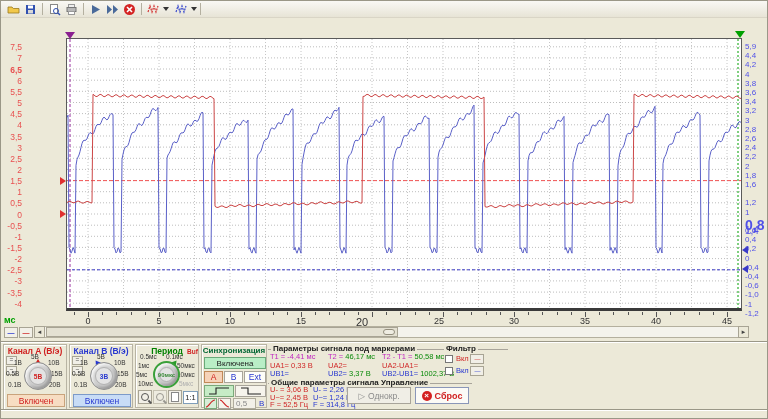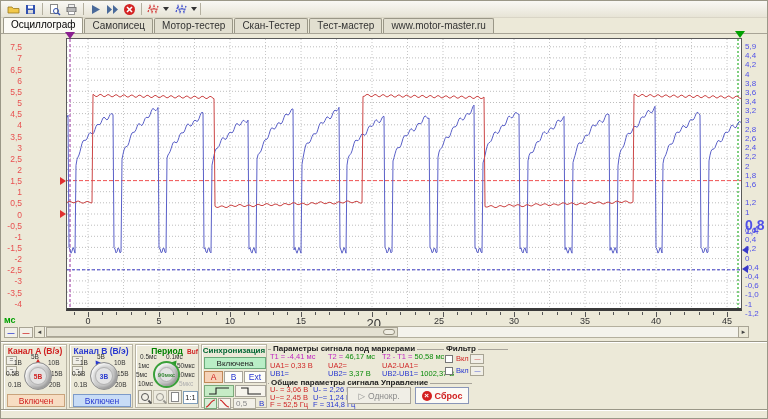--- a/index.html
+++ b/index.html
@@ -111,28 +111,20 @@
     <span class="caret"></span>
     <span class="tbbtn" style="margin-left:4px">
         <svg width="13" height="13">
           <path d="M1,9 3,3 5,9 7,3 9,9 11,3" fill="none" stroke="#3344cc" stroke-width="1.2" stroke-dasharray="2,1"></path>
         </svg>
       </span>
     <span class="caret"></span>
     <span class="sep"></span>
   </div>
 
-  <div id="tabbar">
-    <span class="tab active">Осциллограф</span>
-    <span class="tab">Самописец</span>
-    <span class="tab">Мотор-тестер</span>
-    <span class="tab">Скан-Тестер</span>
-    <span class="tab">Тест-мастер</span>
-    <span class="tab">www.motor-master.ru</span>
-  </div>
 
   <div id="plotbox">
       <div id="svghost"><svg width="674" height="269" viewBox="0 0 674 269" xmlns="http://www.w3.org/2000/svg">
           <line x1="0" y1="7.8" x2="674" y2="7.8" stroke="#bdbdbd" stroke-dasharray="1,2"></line>
           <line x1="0" y1="18.9" x2="674" y2="18.9" stroke="#bdbdbd" stroke-dasharray="1,2"></line>
           <line x1="0" y1="30.0" x2="674" y2="30.0" stroke="#bdbdbd" stroke-dasharray="1,2"></line>
           <line x1="0" y1="41.2" x2="674" y2="41.2" stroke="#bdbdbd" stroke-dasharray="1,2"></line>
           <line x1="0" y1="52.3" x2="674" y2="52.3" stroke="#bdbdbd" stroke-dasharray="1,2"></line>
           <line x1="0" y1="63.5" x2="674" y2="63.5" stroke="#bdbdbd" stroke-dasharray="1,2"></line>
           <line x1="0" y1="74.6" x2="674" y2="74.6" stroke="#bdbdbd" stroke-dasharray="1,2"></line>
@@ -176,21 +168,21 @@
           <line x1="0" y1="230.8" x2="674" y2="230.8" stroke="#3a3ac8" stroke-dasharray="3,2"></line>
           <line x1="3" y1="0" x2="3" y2="269" stroke="#9a30a0" stroke-dasharray="3,2"></line>
           <line x1="671" y1="0" x2="671" y2="269" stroke="#00a000" stroke-dasharray="2,2"></line>
           <polyline points="0,78.5 1,76.2 2,208.5 3,210.7 4,214.2 5,212.1 6,208.6 7,210.5 8,214.1 9,126.3 10,120.3 11,118.1 12,116.0 13,112.6 14,108.4 15,104.5 16,102.0 17,101.3 18,101.4 19,101.1 20,99.6 21,97.0 22,94.7 23,93.6 24,94.0 25,94.9 26,94.9 27,93.3 28,90.4 29,87.4 30,85.7 31,85.4 32,85.7 33,85.4 34,83.8 35,81.2 36,79.0 37,78.2 38,78.9 39,80.3 40,80.9 41,80.0 42,77.8 43,75.7 44,74.6 45,74.9 46,75.5 47,208.7 48,210.0 49,213.9 50,212.8 51,208.9 52,209.8 53,213.8 54,213.0 55,120.6 56,115.2 57,111.0 58,108.5 59,107.7 60,107.4 61,106.2 62,103.5 63,99.7 64,96.2 65,94.0 66,93.4 67,93.3 68,92.6 69,90.6 70,87.8 71,85.4 72,84.6 73,85.2 74,86.2 75,86.4 76,84.9 77,82.3 78,79.7 79,78.4 80,78.4 81,78.7 82,78.0 83,75.9 84,72.9 85,70.4 86,69.5 87,70.1 88,71.3 89,71.6 90,70.5 91,68.5 92,209.1 93,209.5 94,213.5 95,213.3 96,209.3 97,209.3 98,213.3 99,213.5 100,119.0 101,116.0 102,114.5 103,112.7 104,109.9 105,106.6 106,103.9 107,102.8 108,103.1 109,103.8 110,103.4 111,101.3 112,98.3 113,95.5 114,94.0 115,93.8 116,93.9 117,93.1 118,90.8 119,87.9 120,85.6 121,84.9 122,85.7 123,86.9 124,87.1 125,85.9 126,83.7 127,81.8 128,81.2 129,81.8 130,82.4 131,81.8 132,79.7 133,76.7 134,74.2 135,73.3 136,73.8 137,209.6 138,209.0 139,213.0 140,213.8 141,209.8 142,208.8 143,212.8 144,213.9 145,126.2 146,121.1 147,116.3 148,112.3 149,110.0 150,109.2 151,108.7 152,107.3 153,104.7 154,101.6 155,99.3 156,98.6 157,99.4 158,100.3 159,100.2 160,98.5 161,96.0 162,94.0 163,93.2 164,93.5 165,93.8 166,92.9 167,90.5 168,87.5 169,85.2 170,84.5 171,85.2 172,86.2 173,86.2 174,84.8 175,82.8 176,81.4 177,81.4 178,82.5 179,83.5 180,83.1 181,81.1 182,210.2 183,208.7 184,212.4 185,214.1 186,210.5 187,208.6 188,212.1 189,214.2 190,120.1 191,115.8 192,114.4 193,113.7 194,112.0 195,109.0 196,105.4 197,102.4 198,100.9 199,100.5 200,100.1 201,98.5 202,95.5 203,92.1 204,89.6 205,88.8 206,89.4 207,90.1 208,89.7 209,88.0 210,85.6 211,84.0 212,83.7 213,84.4 214,84.8 215,83.9 216,81.4 217,78.3 218,75.9 219,75.1 220,75.5 221,76.0 222,75.4 223,73.5 224,71.3 225,69.9 226,70.2 227,210.9 228,208.5 229,211.7 230,214.2 231,211.1 232,208.5 233,211.4 234,214.2 235,125.3 236,119.2 237,113.9 238,109.0 239,105.6 240,104.1 241,104.0 242,104.1 243,102.9 244,100.5 245,97.6 246,95.4 247,94.7 248,94.9 249,94.8 250,93.2 251,90.2 252,86.8 253,84.3 254,83.5 255,83.9 256,84.3 257,83.5 258,81.5 259,79.2 260,77.9 261,78.1 262,79.2 263,79.9 264,79.1 265,76.8 266,74.0 267,71.9 268,71.2 269,71.6 270,71.7 271,70.6 272,68.3 273,208.5 274,211.0 275,214.2 276,211.8 277,208.5 278,210.7 279,214.2 280,126.2 281,119.6 282,116.9 283,115.7 284,114.4 285,111.9 286,108.3 287,104.5 288,101.9 289,101.1 290,101.5 291,101.7 292,100.7 293,98.6 294,96.3 295,94.9 296,95.0 297,96.0 298,96.3 299,95.2 300,92.5 301,89.5 302,87.4 303,86.9 304,87.3 305,87.4 306,86.3 307,84.1 308,81.8 309,80.7 310,81.3 311,82.7 312,83.7 313,83.2 314,81.3 315,79.0 316,77.5 317,77.4 318,208.6 319,210.3 320,214.0 321,212.5 322,208.7 323,210.1 324,213.9 325,212.7 326,122.0 327,118.6 328,114.9 329,111.4 330,109.2 331,108.6 332,108.7 333,108.2 334,106.3 335,103.0 336,99.5 337,97.2 338,96.6 339,96.8 340,96.7 341,95.4 342,93.1 343,90.8 344,89.7 345,90.2 346,91.5 347,92.1 348,91.2 349,88.8 350,86.2 351,84.6 352,84.4 353,84.8 354,84.7 355,83.2 356,80.6 357,78.0 358,76.9 359,77.4 360,78.7 361,79.6 362,79.0 363,208.9 364,209.7 365,213.7 366,213.1 367,209.1 368,209.5 369,213.5 370,213.3 371,118.3 372,113.1 373,110.6 374,109.5 375,108.2 376,105.9 377,102.7 378,99.7 379,98.1 380,98.1 381,98.6 382,98.5 383,96.7 384,93.6 385,90.5 386,88.5 387,87.9 388,87.9 389,87.4 390,85.5 391,82.7 392,80.1 393,78.9 394,79.4 395,80.6 396,81.1 397,80.2 398,78.0 399,75.7 400,74.6 401,74.7 402,75.3 403,75.0 404,73.2 405,70.2 406,67.4 407,66.1 408,209.4 409,209.2 410,213.2 411,213.6 412,209.6 413,209.0 414,213.0 415,213.8 416,123.9 417,120.4 418,116.4 419,111.8 420,107.6 421,104.8 422,103.7 423,103.2 424,102.2 425,99.9 426,96.8 427,94.1 428,92.9 429,93.3 430,94.3 431,94.4 432,93.0 433,90.4 434,87.9 435,86.6 436,86.5 437,86.8 438,86.1 439,84.0 440,81.0 441,78.3 442,77.1 443,77.6 444,78.6 445,78.9 446,77.8 447,75.8 448,74.0 449,73.5 450,74.2 451,75.2 452,75.1 453,210.0 454,208.8 455,212.6 456,214.0 457,210.2 458,208.7 459,212.4 460,214.1 461,121.9 462,116.7 463,114.2 464,113.6 465,113.7 466,113.0 467,110.8 468,107.6 469,104.6 470,102.9 471,102.6 472,102.6 473,101.6 474,99.3 475,96.2 476,93.7 477,92.7 478,93.3 479,94.4 480,94.6 481,93.4 482,91.2 483,89.4 484,88.8 485,89.4 486,90.1 487,89.7 488,87.7 489,84.7 490,82.1 491,81.1 492,81.5 493,82.3 494,82.3 495,80.9 496,78.9 497,77.4 498,210.6 499,208.5 500,212.0 501,214.2 502,210.9 503,208.5 504,211.7 505,214.2 506,123.6 507,119.7 508,116.6 509,112.7 510,108.6 511,105.3 512,103.9 513,104.0 514,104.5 515,104.1 516,102.2 517,99.4 518,97.1 519,96.1 520,96.2 521,96.4 522,95.4 523,92.8 524,89.6 525,86.9 526,85.9 527,86.3 528,87.0 529,86.8 530,85.3 531,83.1 532,81.5 533,81.4 534,82.4 535,83.4 536,83.1 537,81.1 538,78.3 539,75.9 540,74.9 541,75.2 542,75.7 543,211.3 544,208.5 545,211.3 546,214.2 547,211.6 548,208.5 549,211.0 550,214.2 551,126.8 552,118.8 553,113.8 554,110.9 555,109.6 556,108.4 557,106.2 558,102.7 559,98.7 560,95.7 561,94.3 562,94.4 563,94.8 564,94.1 565,92.1 566,89.6 567,87.7 568,87.2 569,87.8 570,88.2 571,87.3 572,84.8 573,81.5 574,78.9 575,77.9 576,78.0 577,78.3 578,77.6 579,75.5 580,73.1 581,71.5 582,71.6 583,72.8 584,73.9 585,73.6 586,71.8 587,69.3 588,67.3 589,208.5 590,210.6 591,214.1 592,212.2 593,208.6 594,210.3 595,214.0 596,124.7 597,119.2 598,117.4 599,115.3 600,112.2 601,108.8 602,106.2 603,105.2 604,105.2 605,105.0 606,103.4 607,100.4 608,96.8 609,94.1 610,93.1 611,93.3 612,93.5 613,92.7 614,90.6 615,88.2 616,86.7 617,86.8 618,88.0 619,88.8 620,88.2 621,86.0 622,83.3 623,81.2 624,80.5 625,80.9 626,81.0 627,79.9 628,77.5 629,74.9 630,73.4 631,73.5 632,74.8 633,76.0 634,208.8 635,209.9 636,213.8 637,212.9 638,208.9 639,209.7 640,213.7 641,213.1 642,121.9 643,116.2 644,112.3 645,110.5 646,110.2 647,109.8 648,108.5 649,106.0 650,103.4 651,101.7 652,101.6 653,102.5 654,102.8 655,101.7 656,99.1 657,96.0 658,93.8 659,93.1 660,93.4 661,93.4 662,92.2 663,89.8 664,87.3 665,86.0 666,86.4 667,87.8 668,88.8 669,88.4 670,86.5 671,84.3 672,82.8 673,82.7 674,83.4 " fill="none" stroke="#5a60c8" stroke-width="1"></polyline>
           <polyline points="0,163.6 1,162.9 2,162.4 3,162.4 4,162.8 5,163.3 6,163.7 7,163.8 8,163.4 9,162.9 10,162.3 11,162.1 12,162.2 13,162.8 14,163.5 15,164.0 16,164.1 17,163.9 18,163.3 19,162.8 20,162.5 21,162.6 22,163.0 23,163.5 24,163.9 25,163.8 26,55.3 27,56.0 28,56.9 29,57.5 30,57.5 31,56.8 32,56.0 33,55.4 34,55.5 35,56.2 36,57.1 37,57.7 38,57.5 39,56.9 40,56.0 41,55.6 42,55.8 43,56.5 44,57.4 45,57.8 46,57.6 47,56.9 48,56.1 49,55.7 50,56.0 51,56.8 52,57.6 53,58.0 54,57.7 55,56.9 56,56.1 57,55.8 58,56.2 59,57.1 60,57.9 61,58.1 62,57.7 63,56.9 64,56.2 65,56.0 66,56.5 67,57.3 68,58.1 69,58.3 70,57.8 71,56.9 72,56.2 73,56.2 74,56.7 75,57.6 76,58.3 77,58.4 78,57.8 79,56.9 80,56.3 81,56.4 82,57.0 83,57.9 84,58.5 85,58.5 86,57.8 87,57.0 88,56.4 89,56.6 90,57.3 91,58.1 92,58.7 93,58.5 94,57.8 95,57.0 96,56.6 97,56.8 98,57.5 99,58.4 100,58.8 101,58.6 102,57.9 103,57.0 104,56.7 105,57.0 106,57.8 107,58.6 108,59.0 109,58.7 110,57.9 111,57.1 112,56.8 113,57.2 114,58.1 115,58.9 116,59.1 117,58.7 118,57.9 119,57.2 120,57.0 121,57.5 122,58.4 123,59.1 124,59.3 125,58.7 126,57.9 127,57.2 128,57.2 129,57.8 130,58.6 131,59.3 132,59.4 133,58.8 134,57.9 135,57.3 136,57.4 137,58.0 138,58.9 139,59.5 140,59.5 141,58.8 142,58.0 143,57.4 144,57.6 145,58.3 146,59.2 147,59.7 148,167.3 149,168.0 150,168.4 151,168.4 152,168.0 153,167.5 154,167.0 155,166.9 156,167.2 157,167.7 158,168.3 159,168.5 160,168.4 161,167.8 162,167.1 163,166.5 164,166.2 165,166.3 166,166.8 167,167.2 168,167.5 169,167.3 170,166.8 171,166.1 172,165.6 173,165.5 174,165.8 175,166.5 176,167.1 177,167.5 178,167.5 179,167.1 180,166.5 181,166.1 182,166.0 183,166.3 184,166.9 185,167.4 186,167.7 187,167.5 188,166.9 189,166.2 190,165.6 191,165.3 192,165.5 193,166.0 194,166.4 195,166.6 196,166.4 197,165.9 198,165.2 199,164.7 200,164.6 201,165.0 202,165.6 203,166.2 204,166.6 205,166.5 206,166.1 207,165.5 208,165.1 209,165.1 210,165.4 211,166.0 212,166.6 213,166.8 214,166.6 215,166.0 216,165.3 217,164.7 218,164.5 219,164.7 220,165.1 221,165.6 222,165.7 223,165.5 224,164.9 225,164.3 226,163.8 227,163.7 228,164.1 229,164.7 230,165.3 231,165.6 232,165.6 233,165.1 234,164.6 235,164.2 236,164.2 237,164.6 238,165.2 239,165.7 240,165.9 241,165.7 242,165.1 243,164.4 244,163.8 245,163.6 246,163.9 247,164.3 248,164.8 249,164.9 250,164.6 251,164.0 252,163.3 253,162.9 254,162.8 255,163.2 256,163.8 257,164.4 258,164.7 259,164.6 260,164.2 261,163.6 262,163.3 263,163.3 264,163.7 265,164.3 266,164.8 267,165.0 268,164.8 269,164.2 270,163.5 271,162.9 272,162.8 273,163.1 274,163.5 275,163.9 276,164.0 277,163.7 278,163.1 279,162.4 280,162.0 281,162.0 282,162.3 283,163.0 284,163.5 285,163.8 286,163.6 287,163.2 288,162.7 289,162.3 290,162.4 291,162.8 292,163.4 293,164.0 294,164.1 295,163.9 296,57.4 297,57.4 298,56.8 299,55.9 300,55.4 301,55.5 302,56.1 303,57.0 304,57.6 305,57.5 306,56.8 307,56.0 308,55.5 309,55.7 310,56.4 311,57.3 312,57.8 313,57.6 314,56.8 315,56.0 316,55.6 317,55.9 318,56.7 319,57.5 320,57.9 321,57.6 322,56.9 323,56.1 324,55.8 325,56.1 326,57.0 327,57.8 328,58.1 329,57.7 330,56.9 331,56.1 332,55.9 333,56.4 334,57.2 335,58.0 336,58.2 337,57.7 338,56.9 339,56.2 340,56.1 341,56.6 342,57.5 343,58.2 344,58.3 345,57.8 346,56.9 347,56.3 348,56.3 349,56.9 350,57.8 351,58.4 352,58.4 353,57.8 354,56.9 355,56.4 356,56.5 357,57.2 358,58.0 359,58.6 360,58.5 361,57.8 362,57.0 363,56.5 364,56.7 365,57.4 366,58.3 367,58.8 368,58.6 369,57.8 370,57.0 371,56.6 372,56.9 373,57.7 374,58.6 375,58.9 376,58.6 377,57.8 378,57.1 379,56.8 380,57.2 381,58.0 382,58.8 383,59.1 384,58.7 385,57.9 386,57.1 387,56.9 388,57.4 389,58.3 390,59.0 391,59.2 392,58.7 393,57.9 394,57.2 395,57.1 396,57.7 397,58.5 398,59.2 399,59.3 400,58.7 401,57.9 402,57.3 403,57.3 404,57.9 405,58.8 406,59.4 407,59.4 408,58.8 409,57.9 410,57.4 411,57.5 412,58.2 413,59.1 414,59.6 415,59.5 416,58.8 417,58.0 418,167.6 419,168.0 420,168.1 421,167.8 422,167.3 423,166.8 424,166.6 425,166.8 426,167.4 427,168.1 428,168.5 429,168.6 430,168.2 431,167.6 432,166.9 433,166.6 434,166.7 435,167.1 436,167.6 437,167.8 438,167.7 439,167.2 440,166.5 441,165.9 442,165.5 443,165.7 444,166.1 445,166.7 446,167.1 447,167.2 448,166.9 449,166.3 450,165.8 451,165.7 452,165.9 453,166.5 454,167.2 455,167.6 456,167.6 457,167.3 458,166.6 459,166.0 460,165.7 461,165.8 462,166.3 463,166.7 464,167.0 465,166.9 466,166.3 467,165.6 468,165.0 469,164.7 470,164.8 471,165.3 472,165.9 473,166.3 474,166.3 475,165.9 476,165.3 477,164.9 478,164.8 479,165.0 480,165.6 481,166.3 482,166.7 483,166.7 484,166.3 485,165.7 486,165.1 487,164.9 488,165.0 489,165.4 490,165.9 491,166.1 492,166.0 493,165.4 494,164.7 495,164.1 496,163.8 497,164.0 498,164.4 499,165.0 500,165.4 501,165.3 502,164.9 503,164.4 504,163.9 505,163.8 506,164.2 507,164.8 508,165.4 509,165.8 510,165.8 511,165.4 512,164.7 513,164.2 514,164.0 515,164.2 516,164.6 517,165.1 518,165.3 519,165.1 520,164.5 521,163.8 522,163.2 523,162.9 524,163.1 525,163.6 526,164.1 527,164.5 528,164.4 529,164.0 530,163.4 531,163.0 532,162.9 533,163.3 534,163.9 535,164.5 536,164.9 537,164.9 538,164.4 539,163.8 540,163.3 541,163.1 542,163.3 543,163.8 544,164.3 545,164.4 546,164.2 547,163.6 548,162.9 549,162.3 550,162.1 551,162.3 552,162.8 553,163.3 554,163.6 555,163.5 556,163.0 557,162.5 558,162.0 559,162.0 560,162.4 561,163.0 562,163.6 563,164.0 564,163.9 565,163.5 566,162.9 567,55.3 568,55.4 569,56.1 570,56.9 571,57.5 572,57.4 573,56.8 574,55.9 575,55.4 576,55.6 577,56.3 578,57.2 579,57.7 580,57.5 581,56.8 582,56.0 583,55.6 584,55.8 585,56.6 586,57.4 587,57.9 588,57.6 589,56.8 590,56.0 591,55.7 592,56.0 593,56.9 594,57.7 595,58.0 596,57.6 597,56.8 598,56.1 599,55.9 600,56.3 601,57.1 602,57.9 603,58.1 604,57.7 605,56.9 606,56.2 607,56.0 608,56.5 609,57.4 610,58.1 611,58.3 612,57.7 613,56.9 614,56.2 615,56.2 616,56.8 617,57.7 618,58.3 619,58.4 620,57.7 621,56.9 622,56.3 623,56.4 624,57.1 625,58.0 626,58.5 627,58.4 628,57.8 629,56.9 630,56.4 631,56.6 632,57.3 633,58.2 634,58.7 635,58.5 636,57.8 637,57.0 638,56.6 639,56.8 640,57.6 641,58.5 642,58.9 643,58.6 644,57.8 645,57.0 646,56.7 647,57.1 648,57.9 649,58.7 650,59.0 651,58.6 652,57.8 653,57.1 654,56.9 655,57.3 656,58.2 657,58.9 658,59.1 659,58.7 660,57.8 661,57.1 662,57.0 663,57.6 664,58.4 665,59.1 666,59.3 667,58.7 668,57.9 669,57.2 670,57.2 671,57.8 672,58.7 673,59.3 674,59.4 " fill="none" stroke="#cc4646" stroke-width="1"></polyline>
         </svg></div>
     </div>
   <div id="axes">
       <span class="abs" style="left: 1px; top: 41.3px; width: 20px; text-align: right; font-size: 8.5px; color: rgb(232, 80, 80);">7,5</span>
       <span class="abs" style="left: 1px; top: 52.45px; width: 20px; text-align: right; font-size: 8.5px; color: rgb(232, 80, 80);">7</span>
-      <span class="abs" style="left: 1px; top: 63.6px; width: 20px; text-align: right; font-size: 8.5px; color: rgb(232, 80, 80);">6,5</span>
+      <span class="abs" style="left: 1px; top: 63.6px; width: 20px; text-align: right; font-size: 8.5px; color: rgb(232, 80, 80); font-weight: bold;">6,5</span>
       <span class="abs" style="left: 1px; top: 74.75px; width: 20px; text-align: right; font-size: 8.5px; color: rgb(232, 80, 80);">6</span>
       <span class="abs" style="left: 1px; top: 85.9px; width: 20px; text-align: right; font-size: 8.5px; color: rgb(232, 80, 80);">5,5</span>
       <span class="abs" style="left: 1px; top: 97.05px; width: 20px; text-align: right; font-size: 8.5px; color: rgb(232, 80, 80);">5</span>
       <span class="abs" style="left: 1px; top: 108.2px; width: 20px; text-align: right; font-size: 8.5px; color: rgb(232, 80, 80);">4,5</span>
       <span class="abs" style="left: 1px; top: 119.35px; width: 20px; text-align: right; font-size: 8.5px; color: rgb(232, 80, 80);">4</span>
       <span class="abs" style="left: 1px; top: 130.5px; width: 20px; text-align: right; font-size: 8.5px; color: rgb(232, 80, 80);">3,5</span>
       <span class="abs" style="left: 1px; top: 141.65px; width: 20px; text-align: right; font-size: 8.5px; color: rgb(232, 80, 80);">3</span>
       <span class="abs" style="left: 1px; top: 152.8px; width: 20px; text-align: right; font-size: 8.5px; color: rgb(232, 80, 80);">2,5</span>
       <span class="abs" style="left: 1px; top: 163.95px; width: 20px; text-align: right; font-size: 8.5px; color: rgb(232, 80, 80);">2</span>
       <span class="abs" style="left: 1px; top: 175.1px; width: 20px; text-align: right; font-size: 8.5px; color: rgb(232, 80, 80);">1,5</span>
@@ -232,21 +224,21 @@
       <span class="abs" style="left: 744px; top: 261.8px; font-size: 8px; color: rgb(80, 80, 232);">-0,4</span>
       <span class="abs" style="left: 744px; top: 271px; font-size: 8px; color: rgb(80, 80, 232);">-0,4</span>
       <span class="abs" style="left: 744px; top: 280.2px; font-size: 8px; color: rgb(80, 80, 232);">-0,6</span>
       <span class="abs" style="left: 744px; top: 289.4px; font-size: 8px; color: rgb(80, 80, 232);">-1,0</span>
       <span class="abs" style="left: 744px; top: 298.6px; font-size: 8px; color: rgb(80, 80, 232);">-1</span>
       <span class="abs" style="left: 744px; top: 307.8px; font-size: 8px; color: rgb(80, 80, 232);">-1,2</span>
       <span class="abs" style="left: 78px; top: 315px; width: 18px; text-align: center; font-size: 9px; color: rgb(51, 51, 51);">0</span>
       <span class="abs" style="left: 149px; top: 315px; width: 18px; text-align: center; font-size: 9px; color: rgb(51, 51, 51);">5</span>
       <span class="abs" style="left: 220px; top: 315px; width: 18px; text-align: center; font-size: 9px; color: rgb(51, 51, 51);">10</span>
       <span class="abs" style="left: 291px; top: 315px; width: 18px; text-align: center; font-size: 9px; color: rgb(51, 51, 51);">15</span>
-      <span class="abs" style="left: 362px; top: 315px; width: 18px; text-align: right; font-size: 13px; color: rgb(51, 51, 51);">20</span>
+      <span class="abs" style="left: 352px; top: 315px; width: 18px; text-align: center; font-size: 11px; color: rgb(51, 51, 51);">20</span>
       <span class="abs" style="left: 433px; top: 315px; width: 18px; text-align: left; font-size: 9px; color: rgb(51, 51, 51);">25</span>
       <span class="abs" style="left: 504px; top: 315px; width: 18px; text-align: center; font-size: 9px; color: rgb(51, 51, 51);">30</span>
       <span class="abs" style="left: 575px; top: 315px; width: 18px; text-align: center; font-size: 9px; color: rgb(51, 51, 51);">35</span>
       <span class="abs" style="left: 646px; top: 315px; width: 18px; text-align: center; font-size: 9px; color: rgb(51, 51, 51);">40</span>
       <span class="abs" style="left: 717px; top: 315px; width: 18px; text-align: center; font-size: 9px; color: rgb(51, 51, 51);">45</span>
       <span class="abs" style="left: 72.8px; top: 311px; width: 1px; height: 3px; background: rgb(85, 85, 85);"></span>
       <span class="abs" style="left: 87px; top: 311px; width: 1px; height: 5px; background: rgb(85, 85, 85);"></span>
       <span class="abs" style="left: 101.2px; top: 311px; width: 1px; height: 3px; background: rgb(85, 85, 85);"></span>
       <span class="abs" style="left: 115.4px; top: 311px; width: 1px; height: 3px; background: rgb(85, 85, 85);"></span>
       <span class="abs" style="left: 129.6px; top: 311px; width: 1px; height: 3px; background: rgb(85, 85, 85);"></span>

